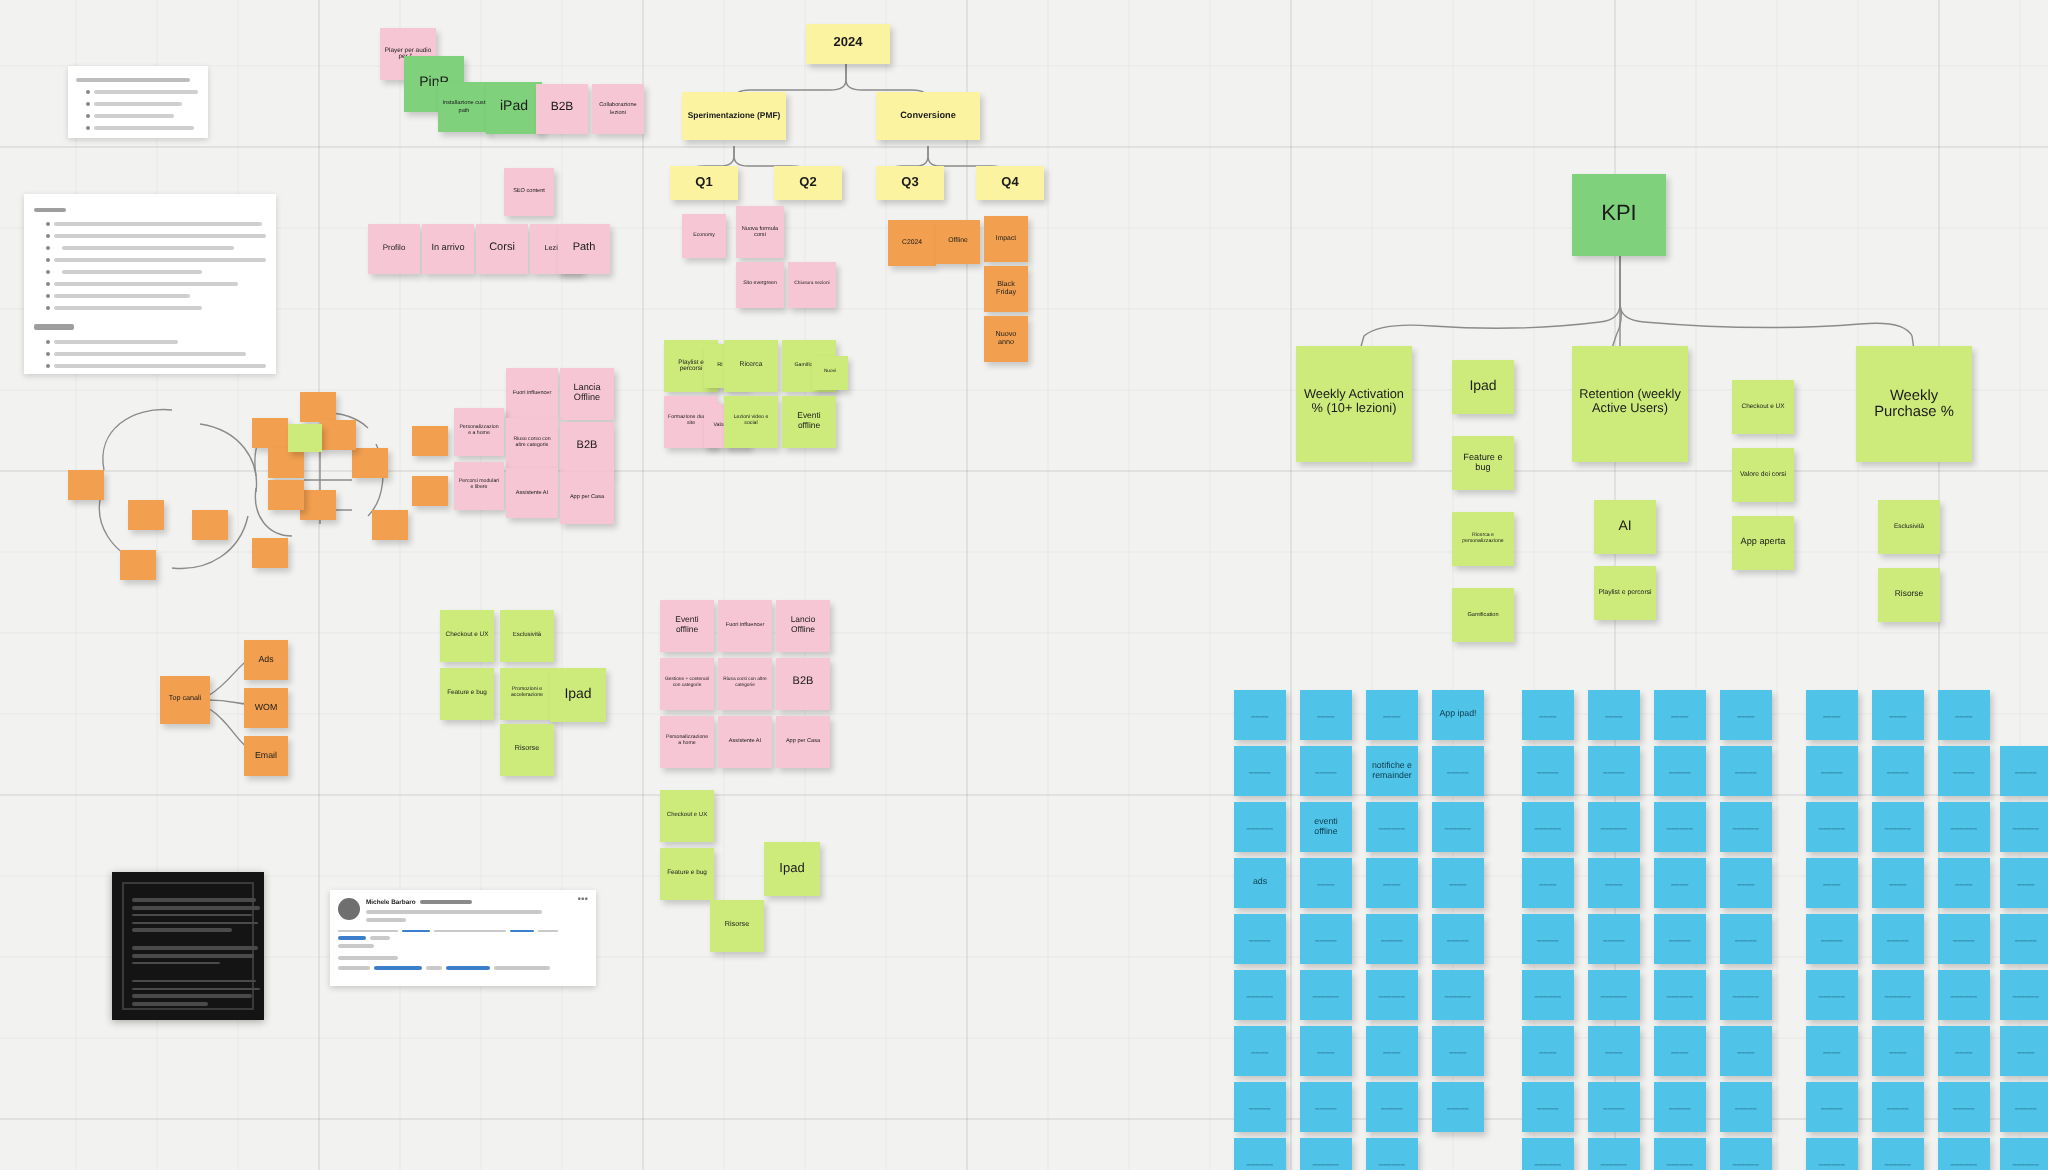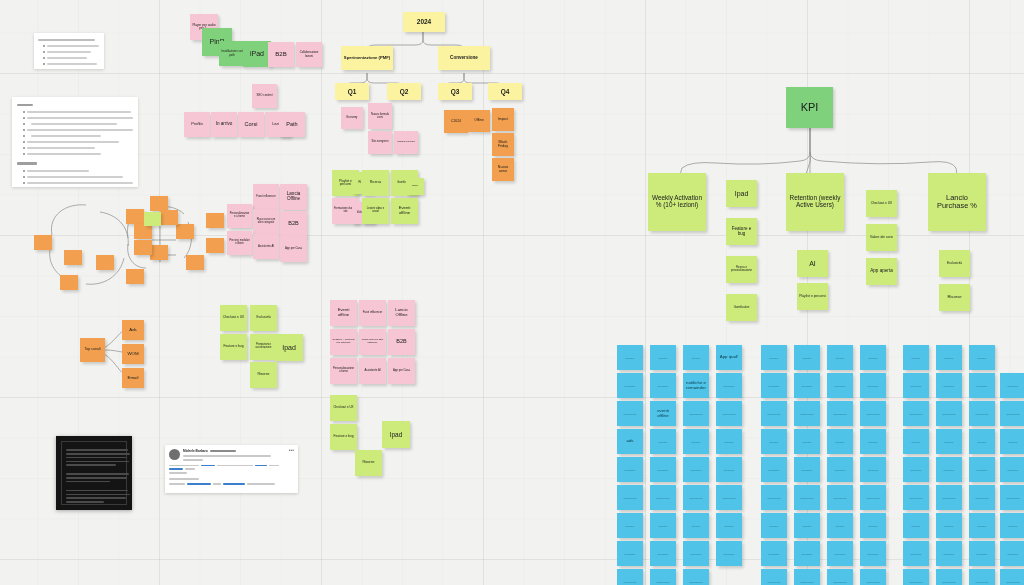--- a/index.html
+++ b/index.html
@@ -263,21 +263,21 @@
   <div class="note n-yellow" style="left:438px;top:46px;width:52px;height:24px;font-size:4.6px;font-weight:bold;">Conversione</div>
 
   <div class="note n-yellow" style="left:335px;top:83px;width:34px;height:17px;font-size:6.5px;font-weight:bold;">Q1</div>
   <div class="note n-yellow" style="left:387px;top:83px;width:34px;height:17px;font-size:6.5px;font-weight:bold;">Q2</div>
   <div class="note n-yellow" style="left:438px;top:83px;width:34px;height:17px;font-size:6.5px;font-weight:bold;">Q3</div>
   <div class="note n-yellow" style="left:488px;top:83px;width:34px;height:17px;font-size:6.5px;font-weight:bold;">Q4</div>
 
   <div class="note n-green-d" style="left:786px;top:87px;width:47px;height:41px;font-size:11px;font-weight:400;">KPI</div>
   <div class="note n-green" style="left:648px;top:173px;width:58px;height:58px;font-size:6.4px;">Weekly Activation % (10+ lezioni)</div>
   <div class="note n-green" style="left:786px;top:173px;width:58px;height:58px;font-size:6.4px;">Retention (weekly Active Users)</div>
-  <div class="note n-green" style="left:928px;top:173px;width:58px;height:58px;font-size:7.4px;">Lancio Purchase %</div>
+  <div class="note n-green" style="left:928px;top:173px;width:58px;height:58px;font-size:7.4px;">Weekly Purchase %</div>
 
   <div class="note n-orange" style="left:80px;top:338px;width:25px;height:24px;font-size:3.6px;">Top canali</div>
   <div class="note n-orange" style="left:122px;top:320px;width:22px;height:20px;font-size:4.4px;">Ads</div>
   <div class="note n-orange" style="left:122px;top:344px;width:22px;height:20px;font-size:4.4px;">WOM</div>
   <div class="note n-orange" style="left:122px;top:368px;width:22px;height:20px;font-size:4.4px;">Email</div>
 
   <div id="ring-nodes">
       <div class="note n-orange" style="left: 34px; top: 235px; width: 18px; height: 15px; font-size: 2.2px; color: rgb(91, 58, 22);"></div>
       <div class="note n-orange" style="left: 126px; top: 209px; width: 18px; height: 15px; font-size: 2.2px; color: rgb(91, 58, 22);"></div>
       <div class="note n-orange" style="left: 206px; top: 213px; width: 18px; height: 15px; font-size: 2.2px; color: rgb(91, 58, 22);"></div>

